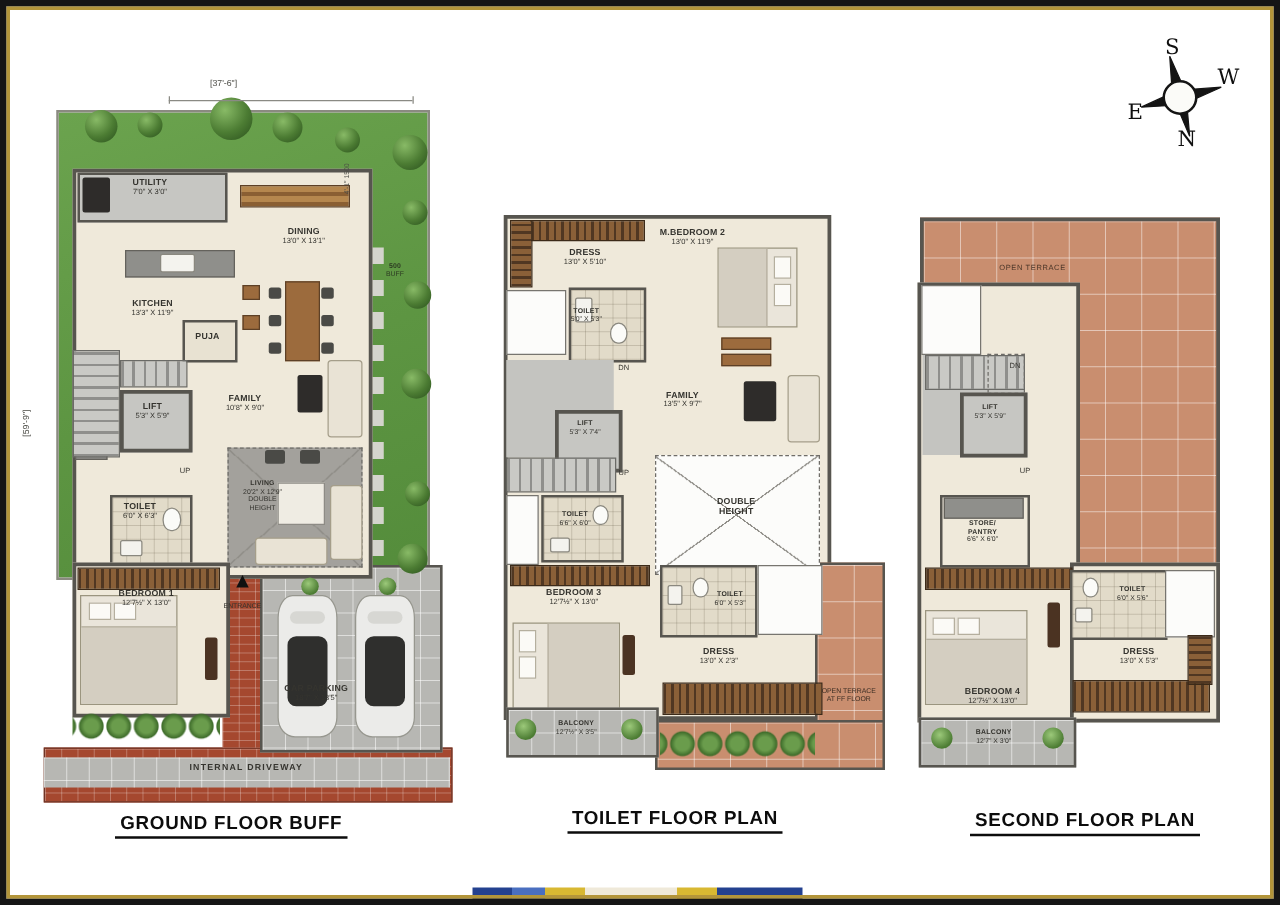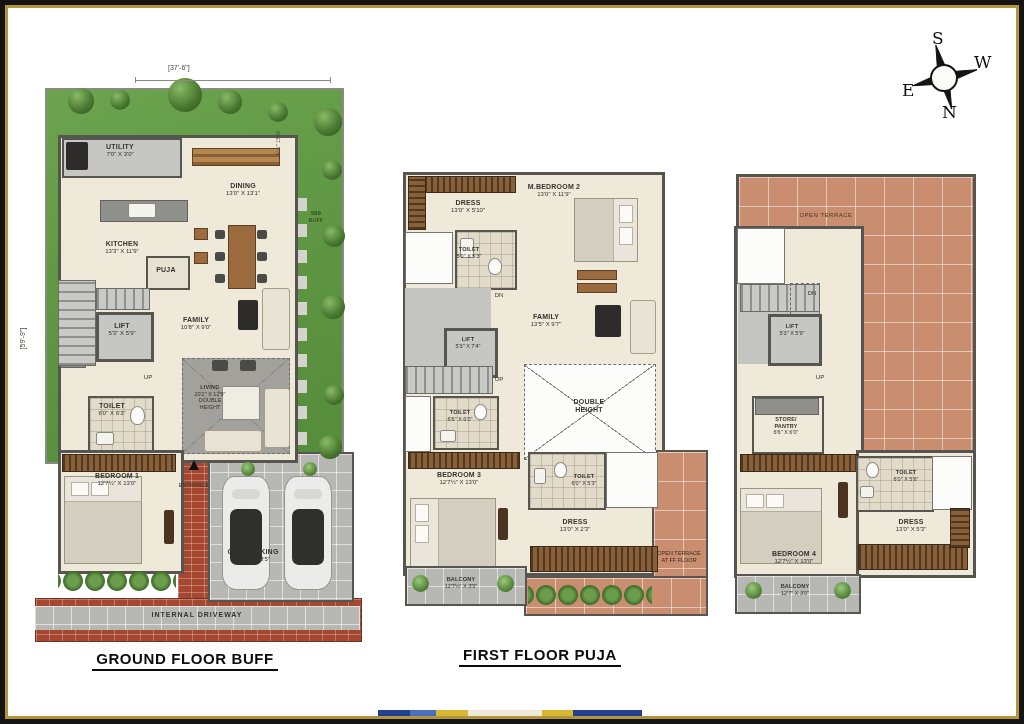--- a/index.html
+++ b/index.html
@@ -317,21 +317,21 @@
     </div>
     <div class="lb tiny" style="left:426px;top:576px;width:70px;">
       <div class="l1">BALCONY</div>
       <div class="l3">12'7½" X 3'5"</div>
     </div>
     <div class="lb tiny" style="left:655px;top:550px;width:48px;color:#3a2c22;">
       <div class="l3">OPEN TERRACE</div>
       <div class="l3">AT FF FLOOR</div>
     </div>
     <div class="ftitle" style="left:440px;top:646px;width:200px;">
-      <span>FIRST FLOOR PUJA</span>
+      <span>TOILET FLOOR PLAN</span>
     </div>
   </div>
 
   <div class="layer">
     <div class="abs terra" style="left:736px;top:174px;width:234px;height:276px;border-width:3px;"></div>
     <div class="abs floor" style="left:734px;top:226px;width:124px;height:346px;border-width:3px;"></div>
     <div class="abs floor" style="left:856px;top:450px;width:114px;height:122px;border-width:3px;"></div>
     <div class="abs white xbox" style="left:737px;top:228px;width:46px;height:54px;background-color:#fcfcfa;"></div>
 
     <div class="abs" style="left:738px;top:284px;width:82px;height:80px;background:#c4c4c0;"></div>
@@ -388,20 +388,23 @@
       <div class="l1">DRESS</div>
       <div class="l2">13'0" X 5'3"</div>
     </div>
     <div class="lb" style="left:754px;top:550px;width:80px;">
       <div class="l1">BEDROOM 4</div>
       <div class="l2">12'7½" X 13'0"</div>
     </div>
     <div class="lb tiny" style="left:760px;top:583px;width:70px;">
       <div class="l1">BALCONY</div>
       <div class="l3">12'7" X 3'0"</div>
+    </div>
+    <div class="ftitle" style="left:768px;top:648px;width:200px;">
+      <span>SECOND FLOOR PLAN</span>
     </div>
   </div>
 
   <div class="layer">
     <svg class="abs" style="left:898px;top:26px;" width="92" height="100" viewBox="0 0 92 100">
       <g transform="rotate(-14 46 52)" fill="#141414" stroke="#141414" stroke-width="1">
         <polygon points="46,18 40,52 52,52"></polygon>
         <polygon points="80,52 46,46 46,58"></polygon>
         <polygon points="46,84 41,52 51,52"></polygon>
         <polygon points="14,52 46,46 46,58"></polygon>

